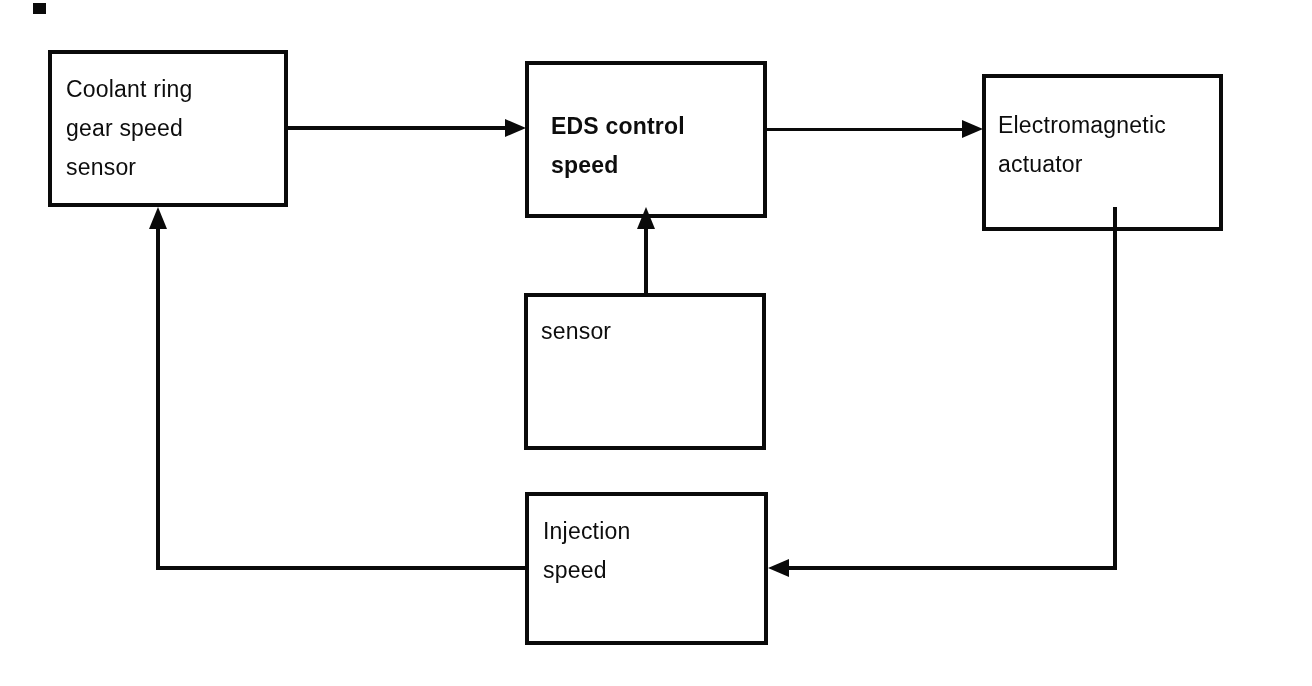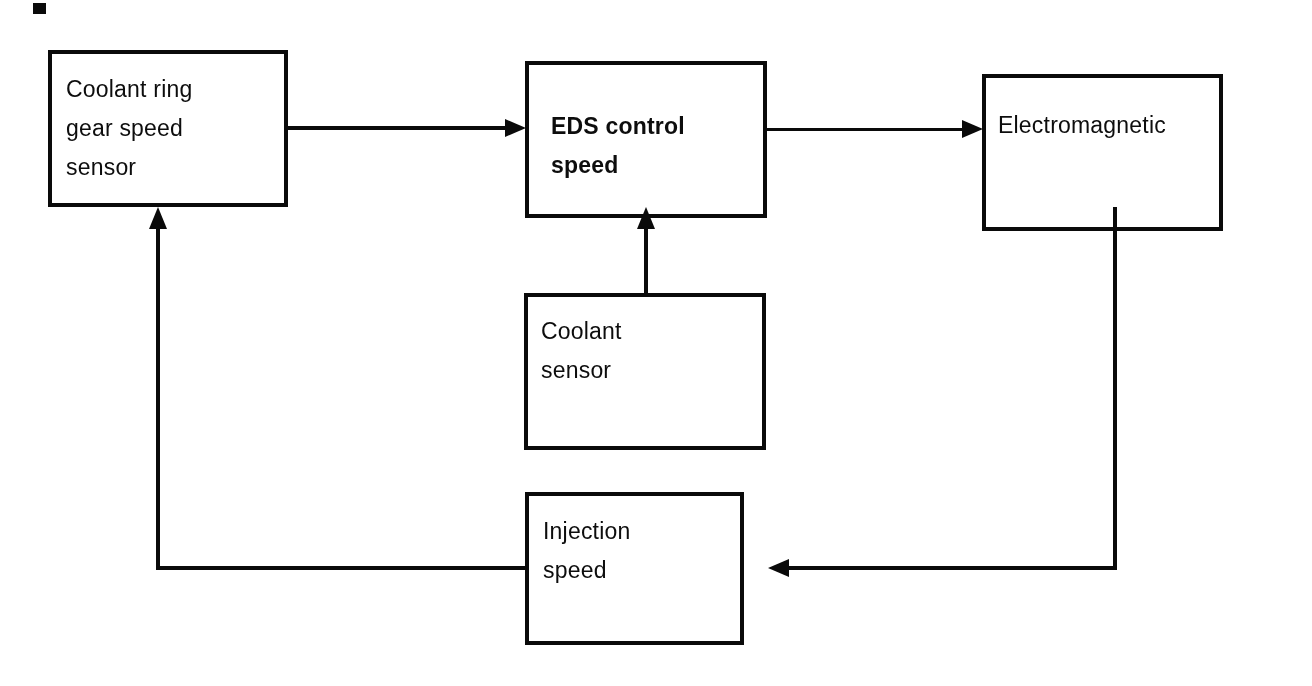--- a/index.html
+++ b/index.html
@@ -23,21 +23,21 @@
     background: #ffffff;
     font-size: 23px;
     line-height: 39px;
     letter-spacing: 0.2px;
   }
   .node .label { display: block; }
   .node-starter   { left: 48px;  top: 50px;  width: 240px; height: 157px; padding: 16px 14px; }
   .node-eds       { left: 525px; top: 61px;  width: 242px; height: 157px; padding: 42px 22px; font-weight: 700; }
   .node-actuator  { left: 982px; top: 50px;  width: 241px; height: 157px; padding: 28px 12px; margin-top: 24px; }
   .node-coolant   { left: 524px; top: 293px; width: 242px; height: 157px; padding: 15px 13px; }
-  .node-injection { left: 525px; top: 492px; width: 219px; height: 153px; padding: 16px 14px; }
+  .node-injection { left: 525px; top: 492px; width: 243px; height: 153px; padding: 16px 14px; }
 
   .line {
     position: absolute;
     background: #0a0a0a;
   }
   .arrowhead {
     position: absolute;
     width: 0;
     height: 0;
   }
@@ -112,24 +112,24 @@
     <span class="label">sensor</span>
   </div>
 
   <div class="node node-eds">
     <span class="label">EDS control</span>
     <span class="label">speed</span>
   </div>
 
   <div class="node node-actuator">
     <span class="label">Electromagnetic</span>
+    <span class="label">actuator</span>
   </div>
 
   <div class="node node-coolant">
-    <span class="label">Coolant</span>
     <span class="label">sensor</span>
   </div>
 
   <div class="node node-injection">
     <span class="label">Injection</span>
     <span class="label">speed</span>
   </div>
 
   <div class="line e1-line"></div>
   <div class="arrowhead arrow-right e1-head"></div>

